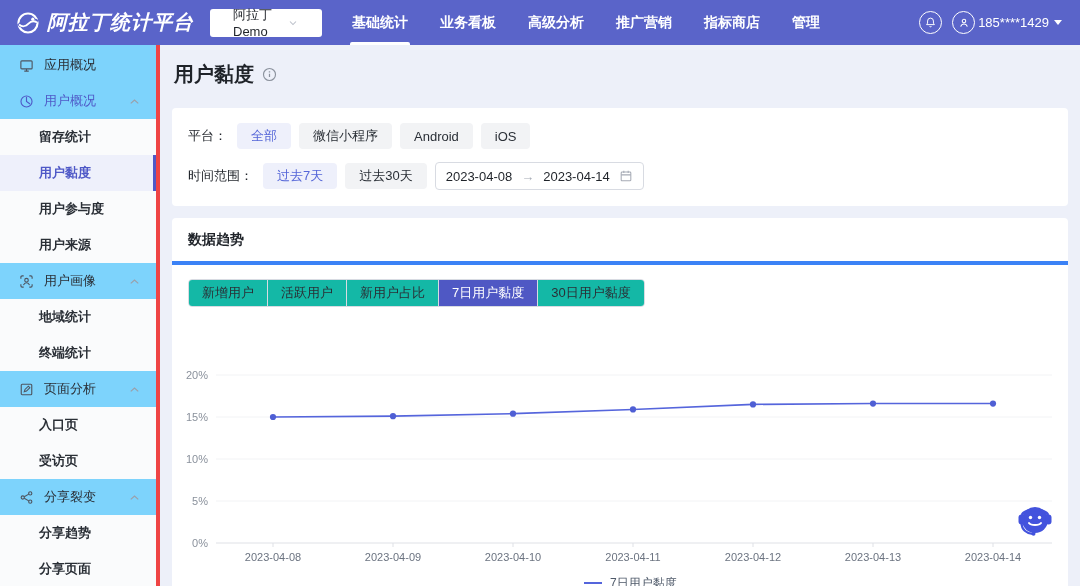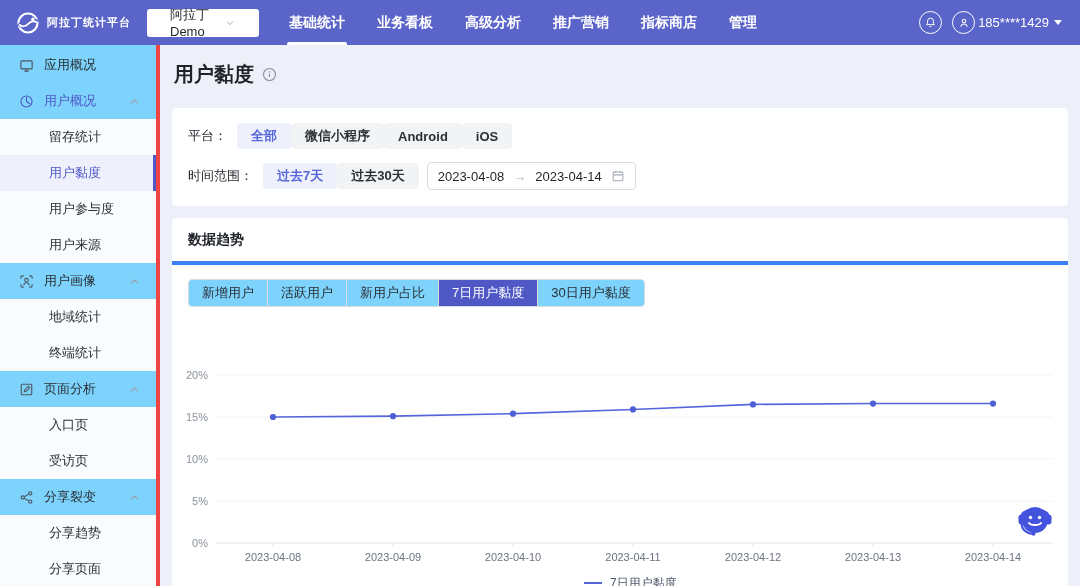--- a/index.html
+++ b/index.html
@@ -2,22 +2,22 @@
 <html><head>
 <meta charset="utf-8">
 <style>
   * { margin:0; padding:0; box-sizing:border-box; }
   html,body { width:1080px; height:586px; overflow:hidden;
     font-family:"Liberation Sans", sans-serif; background:#edf0f9; color:#1f2329; }
 
   
   .navbar { height:45px; background:#5a64c9; display:flex; align-items:center;
     padding:0 18px 0 16px; color:#fff; }
-  .brand { display:flex; align-items:center; gap:7px; font-size:11px; font-weight:bold;
-    letter-spacing:1px; white-space:nowrap; }
+  .brand { display:flex; align-items:center; gap:7px; font-size:20px; font-weight:bold;
+    letter-spacing:1px; white-space:nowrap;font-style:italic; }
   .app-select { margin-left:16px; width:112px; height:28px; background:#fff; border-radius:3px;
     display:flex; align-items:center; justify-content:space-between; padding:0 23px;
     color:#1f2329; font-size:13px; cursor:pointer; }
   .app-select .chev { color:#b9bec8; display:flex; }
   .nav-items { display:flex; margin-left:14px; height:45px; }
   .nav-item { padding:0 16px; display:flex; align-items:center; font-size:14px;
     font-weight:600; position:relative; cursor:pointer; white-space:nowrap; }
   .nav-item.active::after { content:""; position:absolute; left:14px; right:14px; bottom:0;
     height:3px; background:#fff; border-radius:2px 2px 0 0; }
   .nav-right { margin-left:auto; display:flex; align-items:center; gap:10px; }
@@ -31,54 +31,54 @@
   .layout { display:flex; height:541px; }
   .sidebar { width:160px; background:#7dd3fc; border-right:4px solid #ef4444;
     padding-top:2px; flex:none; overflow:hidden; }
   .side-row { height:36px; display:flex; align-items:center; font-size:13px; cursor:pointer;
     position:relative; }
   .side-group { padding:0 14px 0 19px; gap:10px; color:#2a2f36; }
   .side-group .g-icon { display:flex; color:#4e5560; }
   .side-group.hl { color:#4f59c7; }
   .side-group.hl .g-icon { color:#4f59c7; }
   .side-group .arrow { margin-left:auto; color:#9aa0ab; display:flex; }
-  .side-sub { padding-left:49px; background:#fafbfc; color:#2a2f36; }
+  .side-sub { padding-left:39px; background:#fafbfc; color:#2a2f36;font-weight:bold; }
   .side-sub.active { background:#eef0fb; color:#4f59c7; }
   .side-sub.active::after { content:""; position:absolute; right:0; top:0; bottom:0;
     width:3px; background:#4f59c7; }
 
   
   .main { flex:1; padding:14px 12px 0 12px; position:relative; overflow:hidden; }
   .title-row { display:flex; align-items:center; gap:8px; margin:2px 0 20px 2px; }
   .page-title { font-size:20px; font-weight:bold; color:#1f2329; }
   .info-ic { color:#8a919c; display:flex; }
 
   .card { background:#fff; border-radius:4px; }
   .filter-card { padding:15px 16px 16px; }
   .filter-row { display:flex; align-items:center; font-size:13px; color:#1f2329; }
   .filter-row + .filter-row { margin-top:13px; }
   .filter-label { margin-right:10px; white-space:nowrap; }
-  .chips { display:flex; align-items:flex-end;font-weight:bold; }
+  .chips { display:flex; gap:8px; align-items:flex-end; }
   .chip { height:26px; padding:0 14px; border-radius:4px; background:#f2f3f5;
     display:flex; align-items:center; font-size:13px; color:#2a2f36; cursor:pointer;
     white-space:nowrap; }
   .chip.selected { background:#eef0fb; color:#5566d8; }
   .date-range { height:28px; border:1px solid #d8dbe2; border-radius:4px; background:#fff;
     display:flex; align-items:center; gap:9px; padding:0 10px; margin-left:8px;
     font-size:13px; color:#1f2329; cursor:pointer; }
   .date-range .sep { color:#a6abb5; }
   .cal-ic { color:#a6abb5; display:flex; }
 
   .trend-card { margin-top:12px; height:420px; }
   .trend-header { padding:13px 16px 12px; font-size:14px; font-weight:bold; color:#1f2329;
     border-bottom:4px solid #3b82f6; }
   .tab-group { display:inline-flex; border:1px solid #d8dbe2; border-radius:4px;
     overflow:hidden; margin:14px 0 0 16px; }
   .tab { height:26px; padding:0 13px; display:flex; align-items:center; font-size:13px;
-    color:#2a2f36; background:#7dd3fc; border-left:1px solid #d8dbe2; cursor:pointer;
+    color:#2a2f36; background:#14b8a6; border-left:1px solid #d8dbe2; cursor:pointer;
     white-space:nowrap; }
   .tab:first-child { border-left:none; }
   .tab.active { background:#4f58c4; color:#fff; }
   .chart-wrap { margin-top:10px; }
 
   
   .cs-float { position:absolute; left:1014px; top:500px; width:42px; height:42px;
     cursor:pointer; z-index:5; }
 </style>
 </head>

